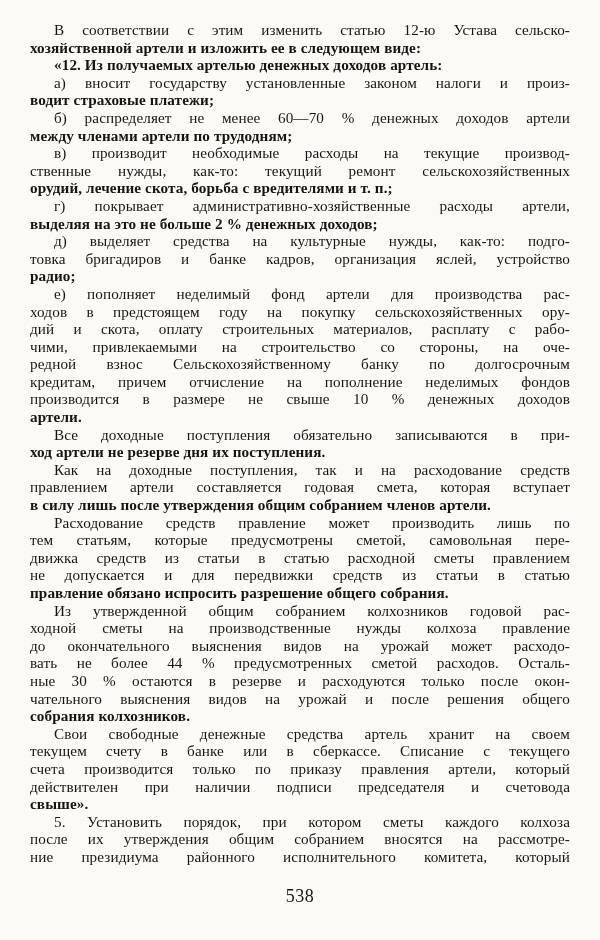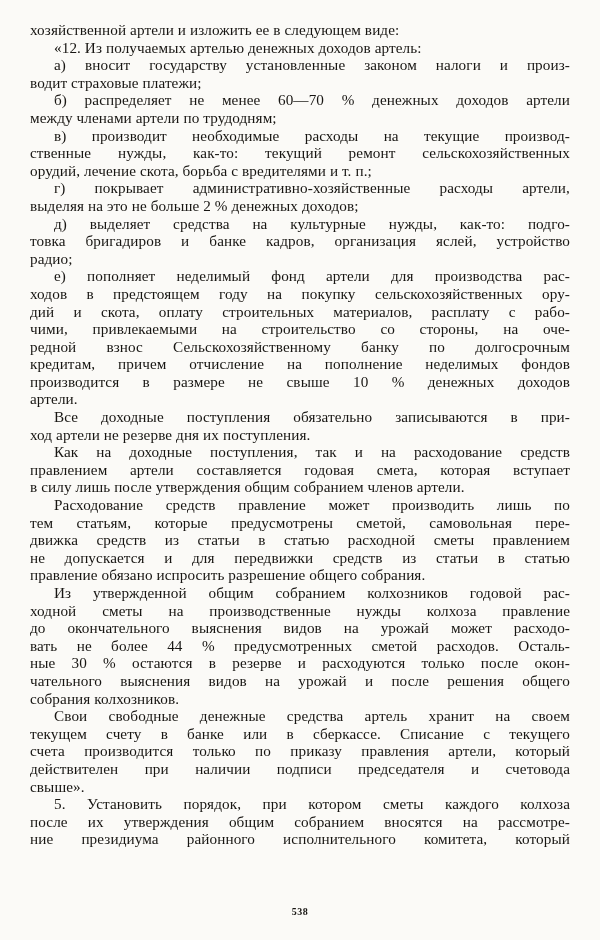--- a/index.html
+++ b/index.html
@@ -30,38 +30,40 @@
     text-align: justify;
     text-align-last: justify;
     letter-spacing: 0.1px;
     -webkit-font-smoothing: antialiased;
   }
   .line.ind {
     text-indent: 24px;
   }
   .line.end {
     text-align-last: left;
+    font-weight: bold;
   }
   .page-number {
     position: absolute;
     left: 0;
     right: 0;
-    top: 906px;
+    top: 886px;
     text-align: center;
-    font-size: 10px;
-    font-weight: 700;
+    font-size: 18px;
+    font-weight: 400;
     letter-spacing: 0.5px;
     color: #171512;
   }
 </style>
 </head>
 <body>
 
 <div class="page">
   <div class="text-block">
+      <div class="line ind">В соответствии с этим изменить статью 12-ю Устава сельско-</div>
       <div class="line end">хозяйственной артели и изложить ее в следующем виде:</div>
       <div class="line ind end">«12. Из получаемых артелью денежных доходов артель:</div>
       <div class="line ind">а) вносит государству установленные законом налоги и произ-</div>
       <div class="line end">водит страховые платежи;</div>
       <div class="line ind">б) распределяет не менее 60—70 % денежных доходов артели</div>
       <div class="line end">между членами артели по трудодням;</div>
       <div class="line ind">в) производит необходимые расходы на текущие производ-</div>
       <div class="line">ственные нужды, как-то: текущий ремонт сельскохозяйственных</div>
       <div class="line end">орудий, лечение скота, борьба с вредителями и т. п.;</div>
       <div class="line ind">г) покрывает административно-хозяйственные расходы артели,</div>

